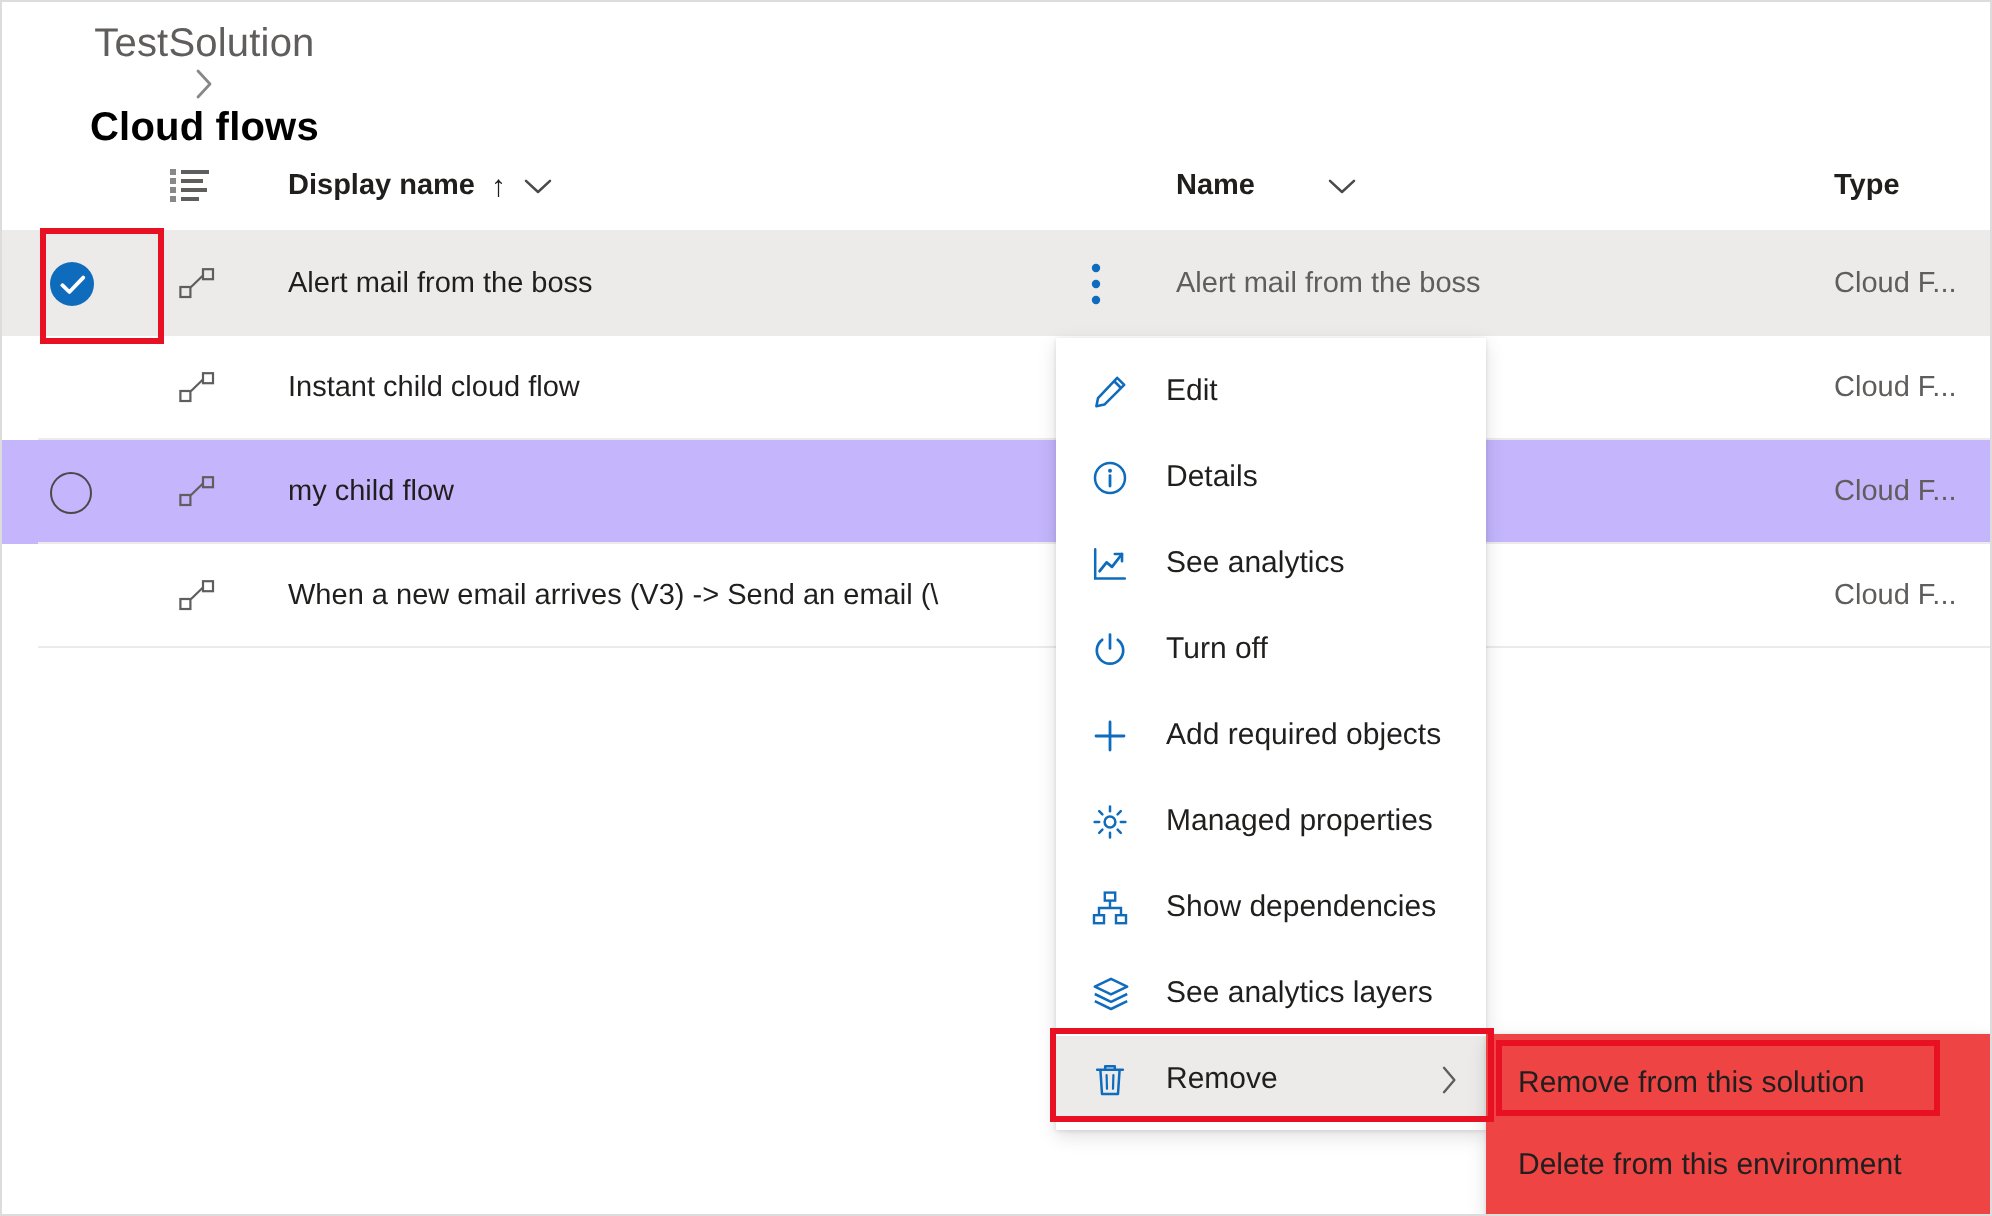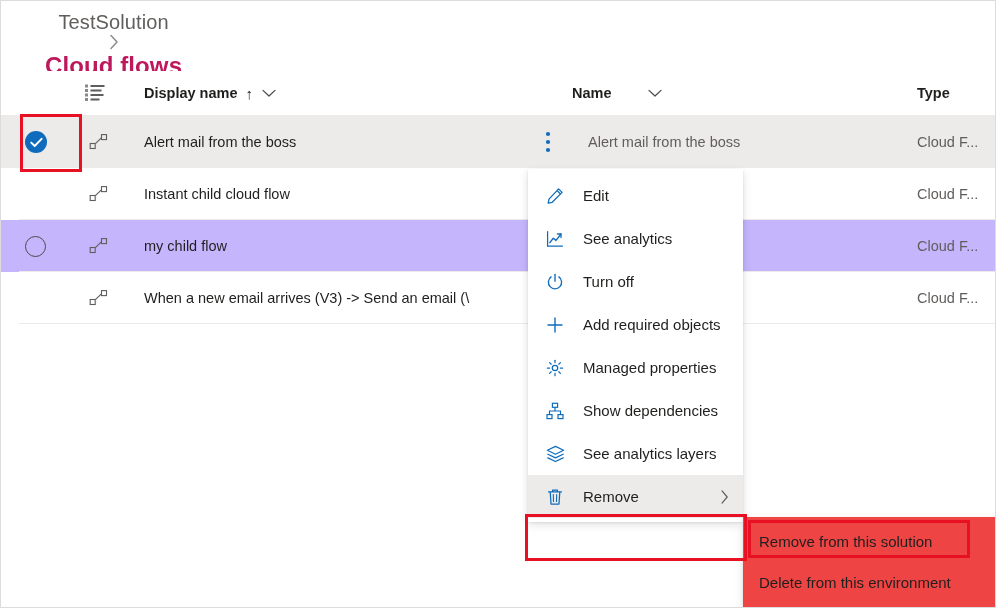--- a/index.html
+++ b/index.html
@@ -37,22 +37,22 @@
     letter-spacing: .1px;
   }
   .crumb-sep {
     margin: 0 12px;
     color: #8a8886;
     font-size: 15px;
     line-height: 1;
     display: inline-block;
   }
   .crumb-current {
-    font-size: 24px;
-    color: #be185d;
+    font-size: 20px;
+    color: #000000;
     font-weight: bold;
     letter-spacing: .1px;
   }
 
   
   #grid {
     position: absolute;
     left: 0;
     top: 70px;
     width: 995px;
@@ -68,21 +68,21 @@
     top: 0;
     height: 44px;
     display: flex;
     align-items: center;
     font-size: 14.5px;
     font-weight: bold;
     color: #201f1e;
   }
   .hdr-icon-cell { left: 84px; }
   .hdr-display   { left: 143px; }
-  .hdr-name      { left: 571px; gap: 27px; }
+  .hdr-name      { left: 587px; gap: 27px; }
   .hdr-type      { left: 916px; }
   .sort-arrow {
     margin-left: 8px;
     font-weight: normal;
     font-size: 15px;
     color: #201f1e;
   }
   .hdr-chev {
     margin-left: 9px;
     font-weight: normal;
@@ -351,20 +351,30 @@
     <div class="menu-item">
       <span class="mi-icon">
         <svg width="18" height="18" viewBox="0 0 18 18" aria-hidden="true">
           <path d="M12.6 1.9 L16.1 5.4 L6.2 15.3 L2.2 16.1 L3 12.1 Z" fill="none" stroke="#0f6cbd" stroke-width="1.3" stroke-linejoin="round"></path>
           <path d="M11 3.5 L14.5 7" fill="none" stroke="#0f6cbd" stroke-width="1.3"></path>
         </svg>
       </span>
       <span>Edit</span>
     </div>
 
+    <div class="menu-item">
+      <span class="mi-icon">
+        <svg width="18" height="18" viewBox="0 0 18 18" aria-hidden="true">
+          <circle cx="9" cy="9" r="7.5" fill="none" stroke="#0f6cbd" stroke-width="1.25"></circle>
+          <circle cx="9" cy="5.4" r="1" fill="#0f6cbd"></circle>
+          <path d="M9 7.8 L9 13" fill="none" stroke="#0f6cbd" stroke-width="1.4" stroke-linecap="round"></path>
+        </svg>
+      </span>
+      <span>Details</span>
+    </div>
 
     <div class="menu-item">
       <span class="mi-icon">
         <svg width="18" height="18" viewBox="0 0 18 18" aria-hidden="true">
           <path d="M1.6 1.6 L1.6 16.2 L16.4 16.2" fill="none" stroke="#0f6cbd" stroke-width="1.25" stroke-linecap="round"></path>
           <path d="M3.8 12.6 L7.3 8.2 L10 10.4 L15 4" fill="none" stroke="#0f6cbd" stroke-width="1.4" stroke-linecap="round" stroke-linejoin="round"></path>
           <path d="M11.4 4 L15 4 L15 7.6" fill="none" stroke="#0f6cbd" stroke-width="1.3" stroke-linecap="round" stroke-linejoin="round"></path>
         </svg>
       </span>
       <span>See analytics</span>

